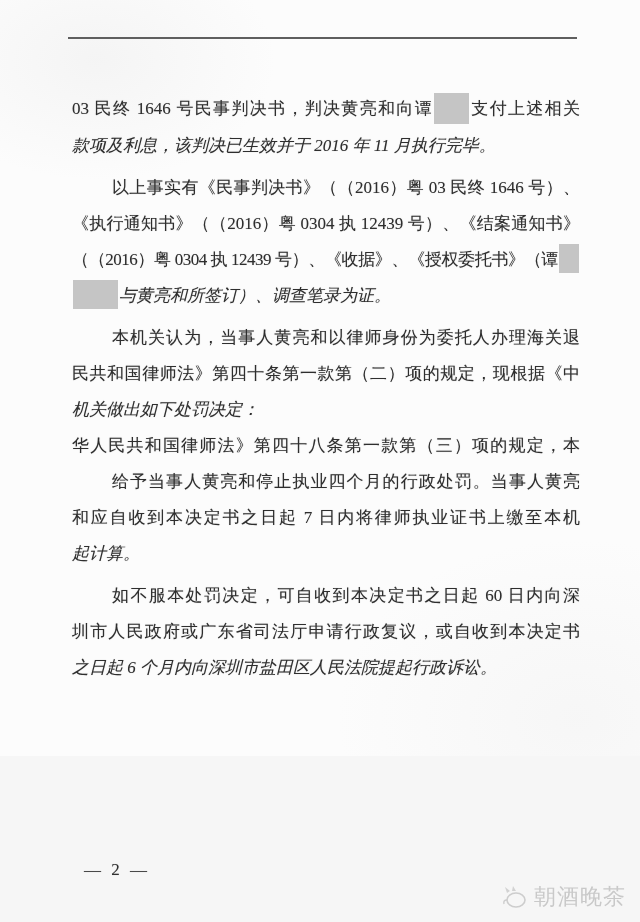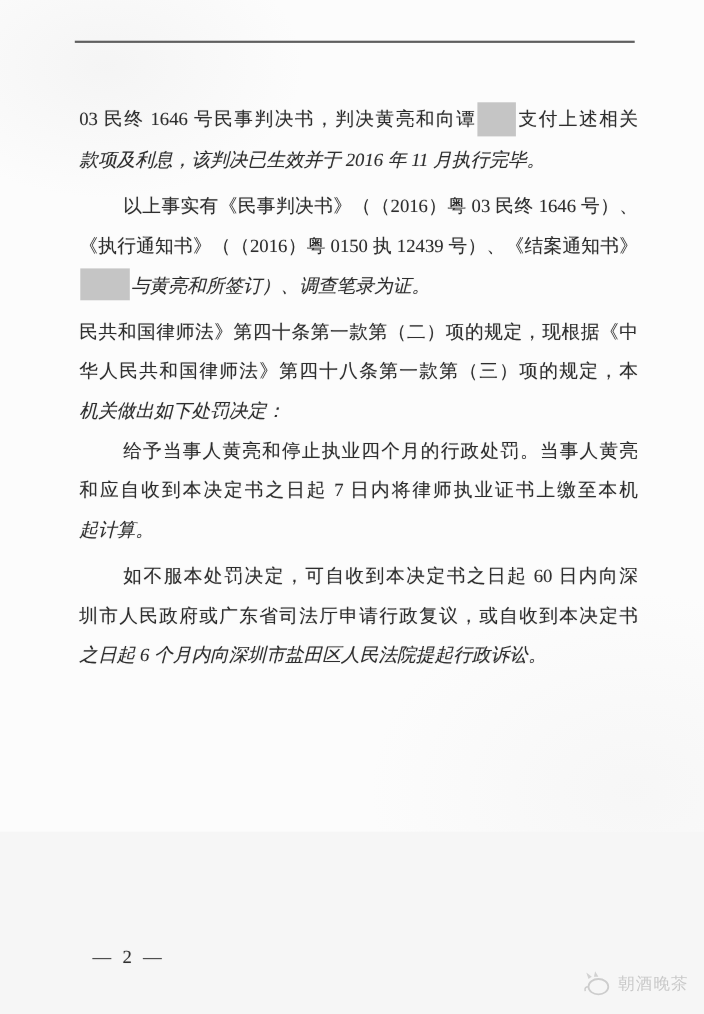--- a/index.html
+++ b/index.html
@@ -67,49 +67,51 @@
   }
   .watermark{
     position:absolute;
     right:14px;top:882px;
     display:flex;
     align-items:center;
     gap:5px;
     color:#c9c9c9;
   }
   .watermark-text{
-    font-size:15px;
+    font-size:22px;
     letter-spacing:1px;
     font-family:"Liberation Sans","DejaVu Sans",sans-serif;
   }
 </style>
 </head>
 <body>
 
 <div class="page">
 
   <div class="rule"></div>
 
   <div class="content">
 
     <div class="para">
       <div class="line"><span>03 民终 1646 号民事判决书，判决黄亮和向谭</span><span class="redact r1"></span><span>支付上述相关</span></div>
       <div class="line last">款项及利息，该判决已生效并于 2016 年 11 月执行完毕。</div>
     </div>
 
     <div class="para">
       <div class="line indent">以上事实有《民事判决书》（（2016）粤 03 民终 1646 号）、</div>
-      <div class="line">《执行通知书》（（2016）粤 0150 执 12439 号）、《结案通知书》</div>
+      <div class="line">《执行通知书》（（2016）粤 0304 执 12439 号）、《结案通知书》</div>
+      <div class="line tight"><span>（（2016）粤 0304 执 12439 号）、《收据》、《授权委托书》（谭</span><span class="redact r2"></span></div>
       <div class="line last"><span class="redact r4"></span><span>与黄亮和所签订）、调查笔录为证。</span></div>
     </div>
 
     <div class="para">
+      <div class="line indent">本机关认为，当事人黄亮和以律师身份为委托人办理海关退</div>
       <div class="line">民共和国律师法》第四十条第一款第（二）项的规定，现根据《中</div>
+      <div class="line last">机关做出如下处罚决定：</div>
       <div class="line">华人民共和国律师法》第四十八条第一款第（三）项的规定，本</div>
-      <div class="line last">机关做出如下处罚决定：</div>
     </div>
 
     <div class="para no-gap">
       <div class="line indent">给予当事人黄亮和停止执业四个月的行政处罚。当事人黄亮</div>
       <div class="line">和应自收到本决定书之日起 7 日内将律师执业证书上缴至本机</div>
       <div class="line last">起计算。</div>
     </div>
 
     <div class="para">
       <div class="line indent">如不服本处罚决定，可自收到本决定书之日起 60 日内向深</div>

